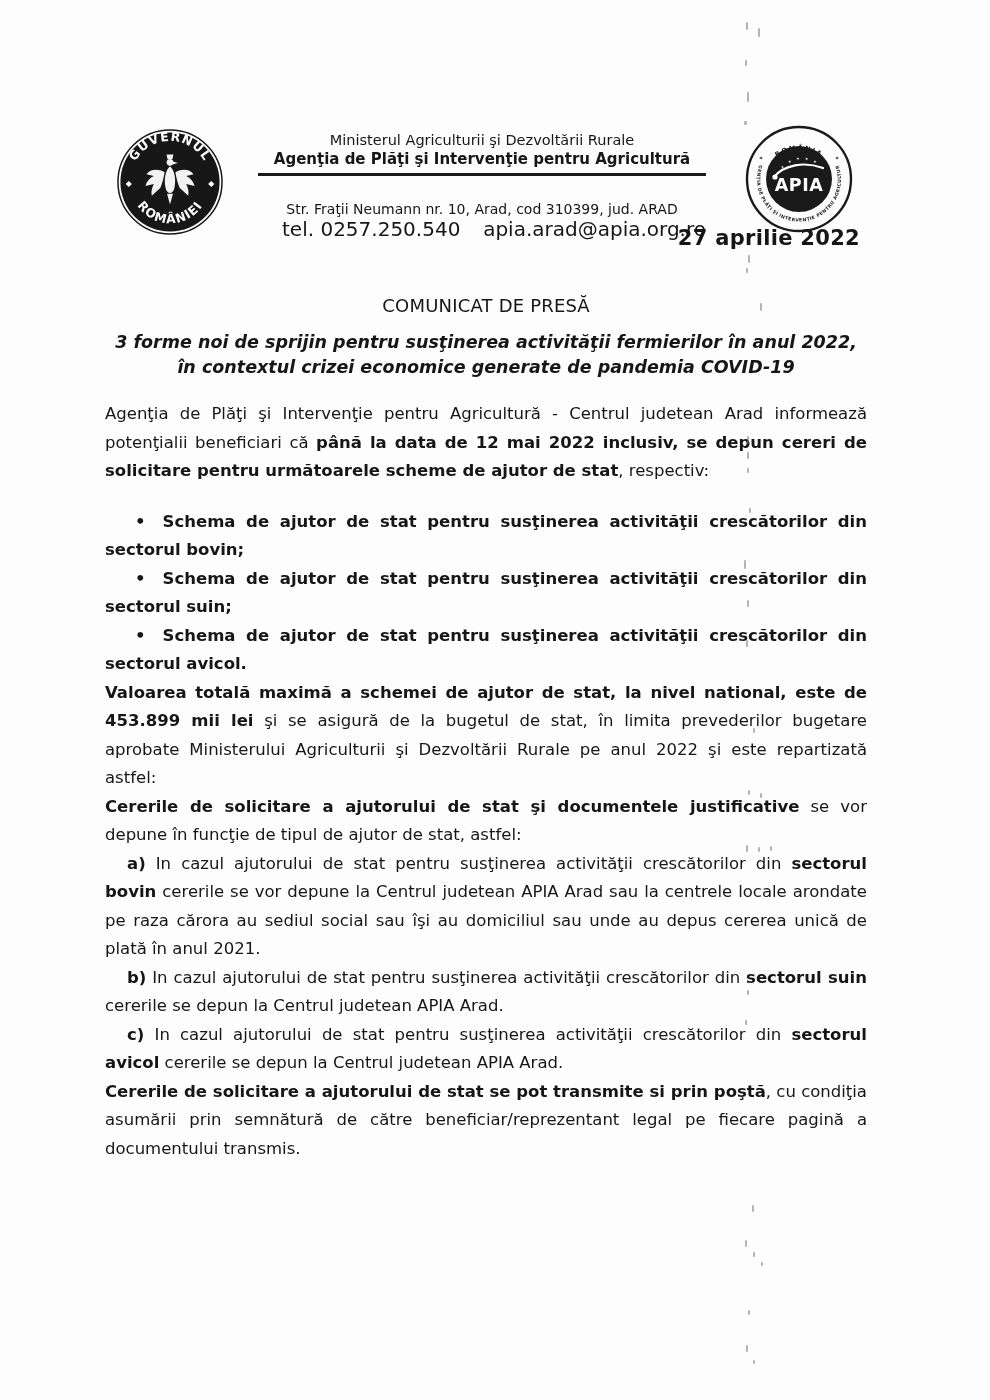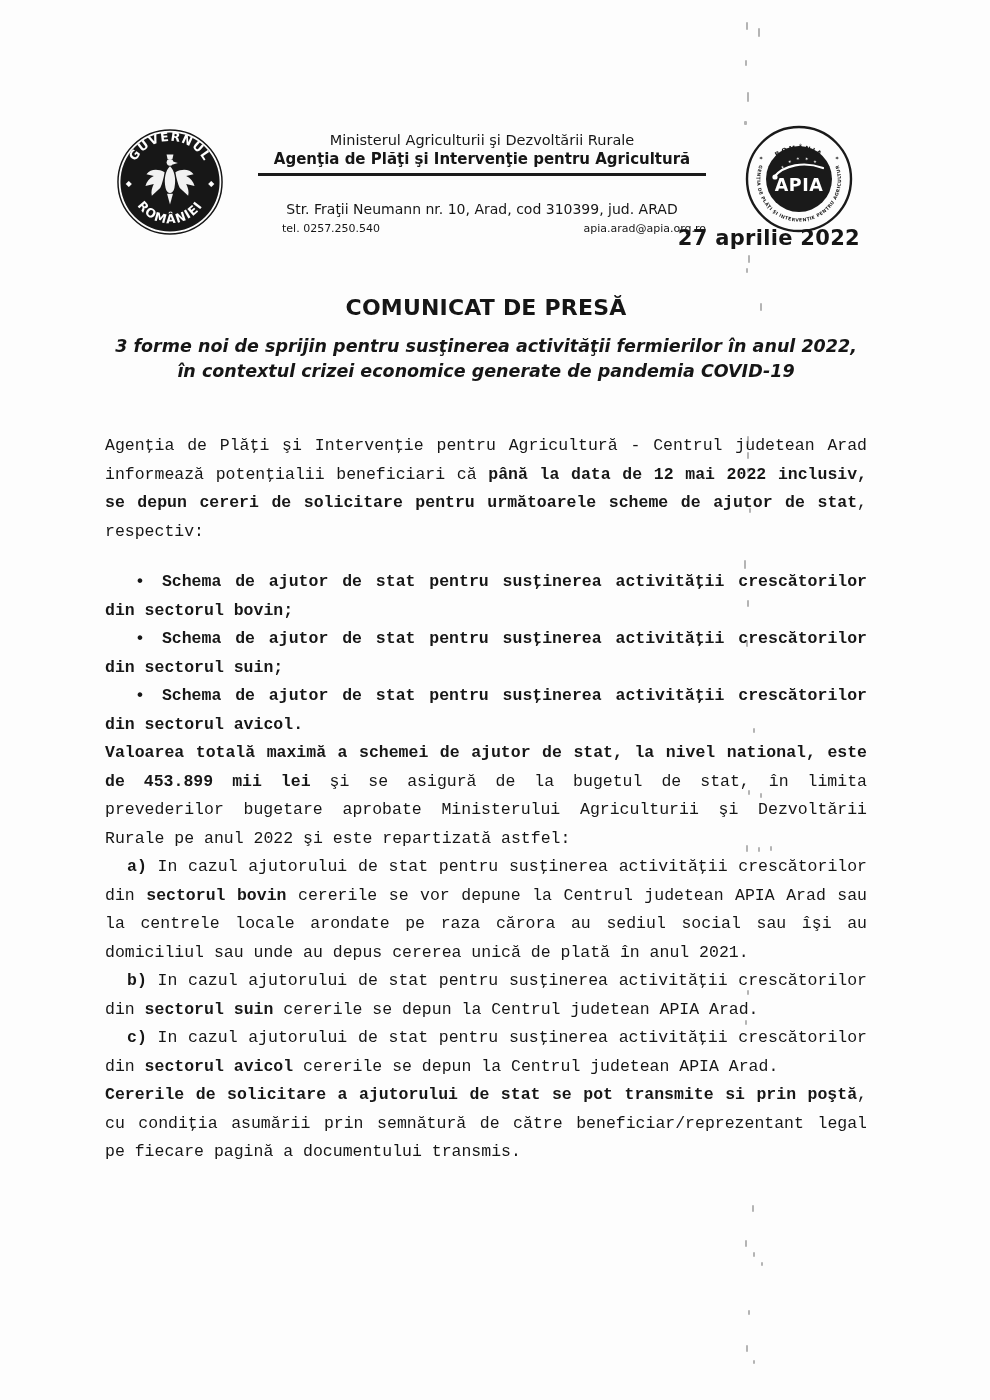--- a/index.html
+++ b/index.html
@@ -9,29 +9,29 @@
   }
   
   .seal-gov{position:absolute;left:116px;top:128px;width:108px;height:108px;}
   .stamp-apia{position:absolute;left:744px;top:124px;width:110px;height:110px;}
   .head-center{position:absolute;left:258px;top:131px;width:448px;text-align:center;line-height:19px;}
   .head-line1{font-size:14.5px;}
   .head-line2{font-size:15px;font-weight:bold;}
   .head-line3{font-size:14.5px;}
   .head-rule{border:0;border-top:3px solid #1b1b1b;margin:4px 0 5px 0;}
   .head-addr{font-size:14px;margin-top:24px;}
-  .contact-row{display:flex;justify-content:space-between;font-size:11px;line-height:20px;align-items:flex-end;}
+  .contact-row{display:flex;justify-content:space-between;font-size:20px;line-height:20px;align-items:flex-end;}
   .contact-row .left{padding-left:24px;}
   .doc-date{position:absolute;left:650px;top:226px;width:210px;text-align:right;
     font-size:21px;font-weight:bold;letter-spacing:.3px;}
   
   main{position:absolute;left:105px;top:295px;width:762px;}
-  .doc-title{margin:0 0 14px 0;text-align:center;font-size:22px;font-weight:bold;letter-spacing:.2px;}
-  .doc-subtitle{text-align:center;font-weight:bold;font-style:italic;font-size:17.5px;line-height:25px;margin-bottom:48px;}
-  p.body{margin:0;font-size:16.5px;line-height:28.5px;text-align:justify;font-family:Liberation Mono, monospace;}
+  .doc-title{margin:0 0 14px 0;text-align:center;font-size:18px;font-weight:normal;letter-spacing:.2px;}
+  .doc-subtitle{text-align:center;font-weight:bold;font-style:italic;font-size:17.5px;line-height:25px;margin-bottom:20px;}
+  p.body{margin:0;font-size:16.5px;line-height:28.5px;text-align:justify;}
   .bullets{margin-top:22px;}
   p.bullet{text-indent:30px;}
   p.bullet .dot{margin-right:17px;font-weight:bold;}
   p.bullet b{font-weight:bold;}
   .p2{margin-top:36px;}
   .alist{margin-top:3px;}
   .alist-item{font-size:16.5px;line-height:28.5px;padding-left:15px;}
   .p3{margin-top:21px;}
   .pa{margin-top:15px;text-indent:22px;}
   .pb{margin-top:9px;text-indent:22px;}
@@ -122,20 +122,21 @@
 
     <div class="bullets">
       <p class="body bullet"><span class="dot">•</span><b>Schema de ajutor de stat pentru susţinerea activităţii crescătorilor din sectorul bovin;</b></p>
       <p class="body bullet"><span class="dot">•</span><b>Schema de ajutor de stat pentru susţinerea activităţii crescătorilor din sectorul suin;</b></p>
       <p class="body bullet"><span class="dot">•</span><b>Schema de ajutor de stat pentru susţinerea activităţii crescătorilor din sectorul avicol.</b></p>
     </div>
 
     <p class="body p2"><b>Valoarea totală maximă a schemei de ajutor de stat, la nivel national,  este de 453.899 mii lei</b><span> şi se asigură de la bugetul de stat, în limita prevederilor bugetare aprobate Ministerului Agriculturii şi Dezvoltării Rurale pe anul 2022 şi este repartizată astfel:</span></p>
 
 
+    <p class="body p3"><b>Cererile de solicitare a ajutorului de stat şi documentele justificative</b><span> se vor depune în funcţie de tipul de ajutor de stat, astfel:</span></p>
 
     <p class="body pa"><b>a)</b><span> In cazul ajutorului de stat pentru susţinerea activităţii crescătorilor din </span><b>sectorul bovin</b><span> cererile se vor depune la Centrul judetean APIA Arad sau la centrele locale arondate pe raza cărora au sediul social sau îşi au domiciliul sau unde au depus cererea unică de plată în anul 2021.</span></p>
 
     <p class="body pb"><b>b)</b><span> In cazul ajutorului de stat pentru susţinerea activităţii crescătorilor din </span><b>sectorul suin</b><span> cererile se depun la Centrul judetean APIA Arad.</span></p>
 
     <p class="body pc"><b>c)</b><span> In cazul ajutorului de stat pentru susţinerea activităţii crescătorilor din </span><b>sectorul avicol</b><span> cererile se depun la Centrul judetean APIA Arad.</span></p>
 
     <p class="body p4"><b>Cererile de solicitare a ajutorului de stat se pot transmite si prin poştă</b><span>, cu condiţia asumării prin semnătură de către beneficiar/reprezentant legal pe fiecare pagină a documentului transmis.</span></p>
   </main>
 

